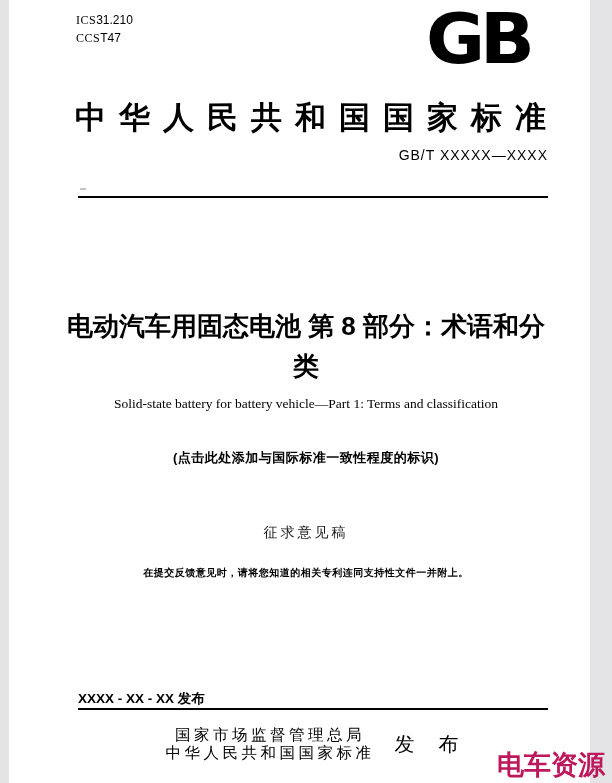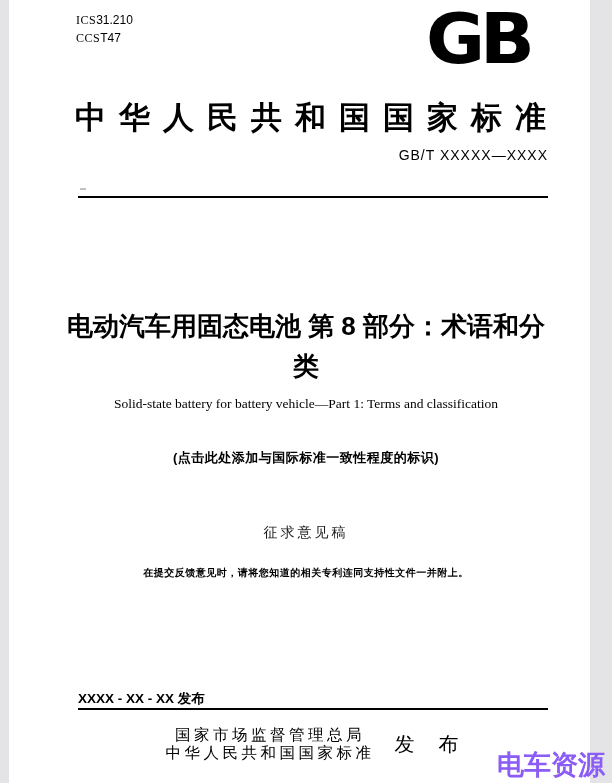--- a/index.html
+++ b/index.html
@@ -71,21 +71,21 @@
   .issuer-block{
     position:absolute;left:78px;top:726px;width:470px;
     display:flex;justify-content:center;align-items:center;gap:20px;
     font-family:"Liberation Serif", serif;
   }
   .issuer-names{text-align:center;font-size:15.5px;letter-spacing:3.5px;line-height:18px;font-weight:500;white-space:nowrap;}
   .publish-label{font-size:20px;letter-spacing:2px;white-space:nowrap;}
 
   .watermark{
     position:absolute;left:497px;top:747px;z-index:6;
-    font-size:27px;font-weight:bold;color:#8b5cf6;white-space:nowrap;
+    font-size:27px;font-weight:bold;color:#be185d;white-space:nowrap;
     font-family:"Liberation Sans", sans-serif;letter-spacing:0;
   }
 </style>
 </head>
 <body>
 
 <div class="strip strip-left"></div>
 <div class="strip strip-right"></div>
 
 <div class="ics-block">

